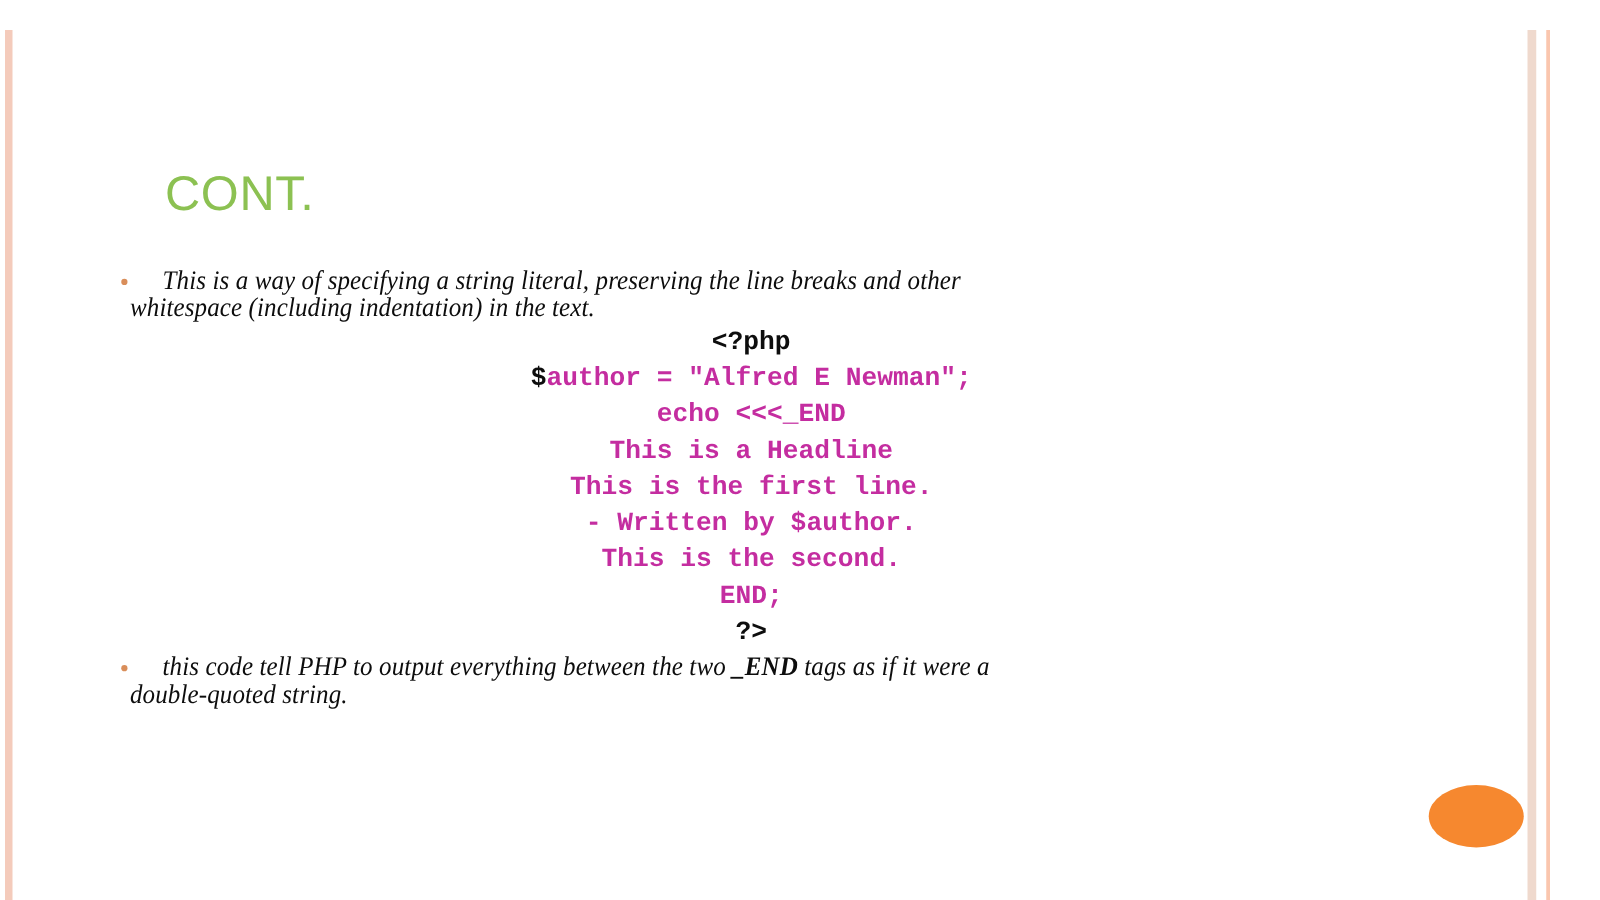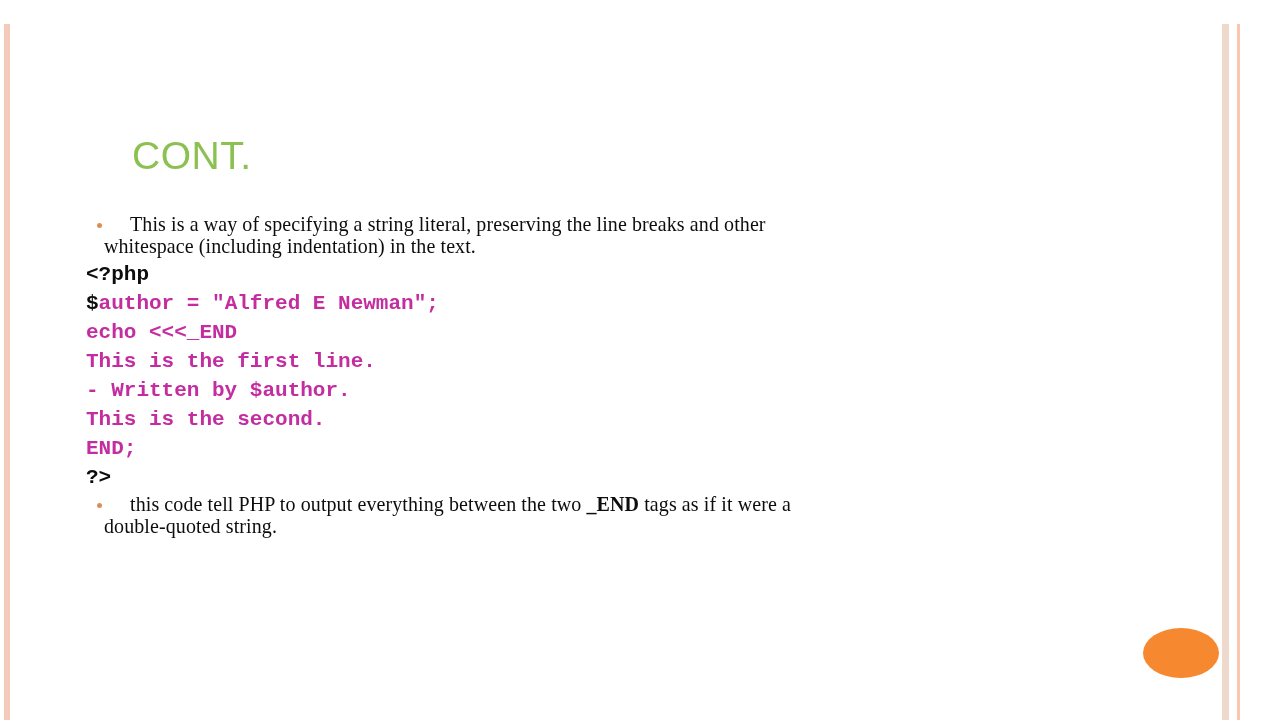--- a/index.html
+++ b/index.html
@@ -72,20 +72,21 @@
     top: 190px;
     width: 1030px;
   }
 
   
   .bullet-row {
     position: relative;
     display: block;
     padding-left: 44px;
     margin: 0 0 2px 0;
+    font-style: italic;
   }
   .bullet-dot {
     position: absolute;
     left: 11px;
     top: 9px;
     width: 5px;
     height: 5px;
     border-radius: 50%;
     background: #D98E5A;
   }
@@ -109,20 +110,21 @@
   }
   .code-line {
     display: block;
     font-family: "Liberation Mono", "DejaVu Sans Mono", monospace;
     font-weight: bold;
     font-size: 21px;
     line-height: 29px;
     color: #C42DA0;
     white-space: pre;
     letter-spacing: 0px;
+    text-align: center;
   }
   .code-line.dark { color: #0d0d0d; }
   .code-line .dark-tok { color: #0d0d0d; }
 </style>
 </head>
 <body>
 
 <div class="slide">
 
   <div class="left-rule"></div>
@@ -143,20 +145,21 @@
     <div class="bullet-row">
       <span class="bullet-dot"></span>
       <span class="bullet-text">This is a way of specifying a string literal, preserving the line breaks and other</span>
       <span class="bullet-text" style="margin-left:-26px;">whitespace (including indentation) in the text.</span>
     </div>
 
     <div class="code-block">
       <span class="code-line dark">&lt;?php</span>
       <span class="code-line"><span class="dark-tok">$</span><span>author = "Alfred E Newman";</span></span>
       <span class="code-line">echo &lt;&lt;&lt;_END</span>
+      <span class="code-line">This is a Headline</span>
       <span class="code-line">This is the first line.</span>
       <span class="code-line">- Written by $author.</span>
       <span class="code-line">This is the second.</span>
       <span class="code-line">END;</span>
       <span class="code-line dark">?&gt;</span>
     </div>
 
     <div class="bullet-row">
       <span class="bullet-dot"></span>
       <span class="bullet-text"><span>this code  tell PHP to output everything between the two </span><b>_END</b><span> tags as if it were a</span></span>

